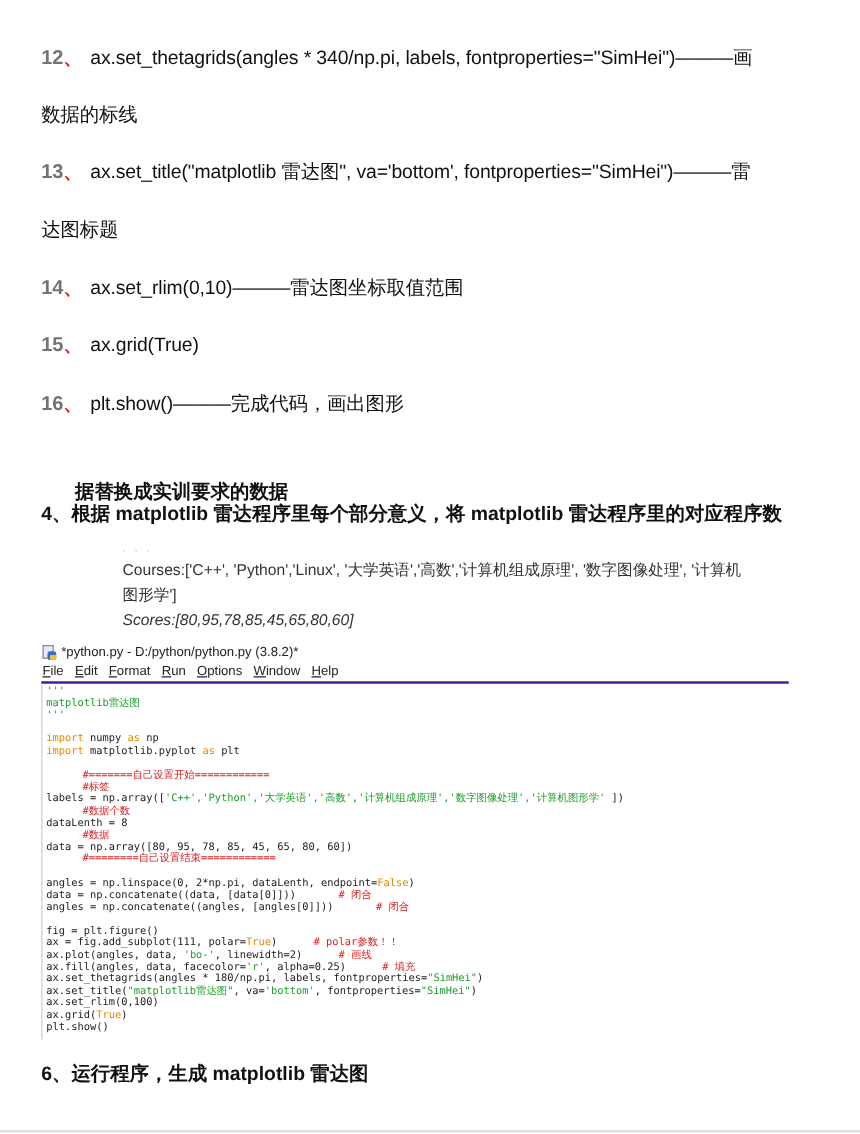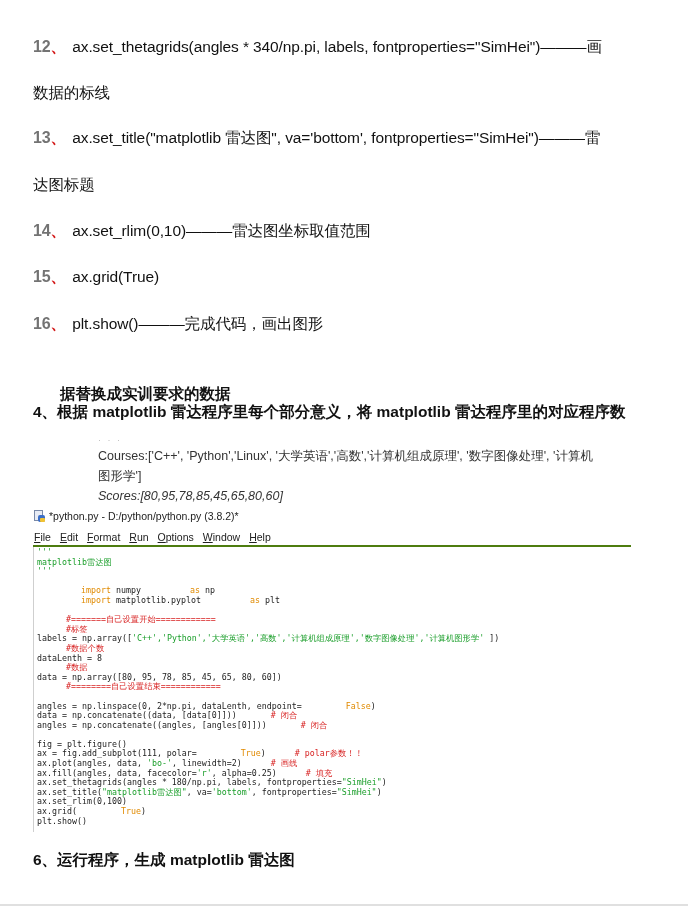--- a/index.html
+++ b/index.html
@@ -7,34 +7,34 @@
     width: 688px; height: 907px; background: #ffffff; position: relative; overflow: hidden;
     font-family: "Liberation Sans", "DejaVu Sans", sans-serif; color: #111;
   }
   .line { position: absolute; left: 33px; font-size: 15.5px; line-height: 20px; white-space: nowrap; letter-spacing: -0.1px; }
   .num { color: #737373; font-weight: bold; font-size: 16px; }
   .sep { color: #d31e1e; font-weight: bold; margin-right: 2px; }
   .h { position: absolute; font-size: 15.5px; font-weight: bold; line-height: 20px; white-space: nowrap; }
   .req { position: absolute; left: 98px; font-size: 12.5px; color: #333; line-height: 19px; }
   .req .faded { color: #bbb; font-size: 9px; letter-spacing: 2px; }
   .idle { position: absolute; left: 33px; top: 510px; width: 620px; }
-  .titlebar { height: 18px; font-size: 10.5px; color: #222; display: flex; align-items: flex-start; gap: 4px; }
+  .titlebar { height: 18px; font-size: 10.5px; color: #222; display: flex; align-items: flex-end; gap: 4px; }
   .win-icon { width: 12px; height: 12px; position: relative; display: inline-block; }
   .win-icon .page { position: absolute; left: 1px; top: 0; width: 9px; height: 11px; background: #e8ecf5; border: 1px solid #7a8aa8; box-sizing: border-box; }
   .win-icon .snake { position: absolute; left: 5px; top: 5px; width: 7px; height: 7px; background: #3a6ec8; border-radius: 2px; }
   .win-icon .snake2 { position: absolute; left: 7px; top: 8px; width: 5px; height: 4px; background: #f1c232; border-radius: 1px; }
-  .menubar { height: 17px; font-size: 10.5px; color: #222; display: flex; gap: 9px; align-items: center; border-bottom: 2px solid #4d7c0f; width: 597px; padding-left: 1px; }
+  .menubar { height: 17px; font-size: 10.5px; color: #222; display: flex; gap: 9px; align-items: center; border-bottom: 2px solid #4c1d95; width: 597px; padding-left: 1px; }
   .menubar span u { text-decoration: underline; }
   .code {
     border-left: 1px solid #cfcfcf; margin-top: 0; padding: 1px 0 6px 3px; width: 590px;
     font-family: "DejaVu Sans Mono", "Liberation Mono", monospace; font-size: 8.3px; line-height: 9.6px;
     color: #222; white-space: pre;
   }
   .code .str { color: #1a9e2a; }
-  .code .kw { color: #e08a00; margin-left: 44px; }
+  .code .kw { color: #e08a00; }
   .code .cm { color: #d71f1f; margin-left: 29px; }
   .code .blank { height: 9.6px; }
   .footer-rule { position: absolute; left: 0; top: 904px; width: 688px; height: 2px; background: #e0e0e0; }
 </style>
 </head>
 <body>
 
 <div class="line" style="top:37px">
   <span class="num">12</span><span class="sep">、</span>
   <span>ax.set_thetagrids(angles * 340/np.pi, labels, fontproperties="SimHei")———画</span>

